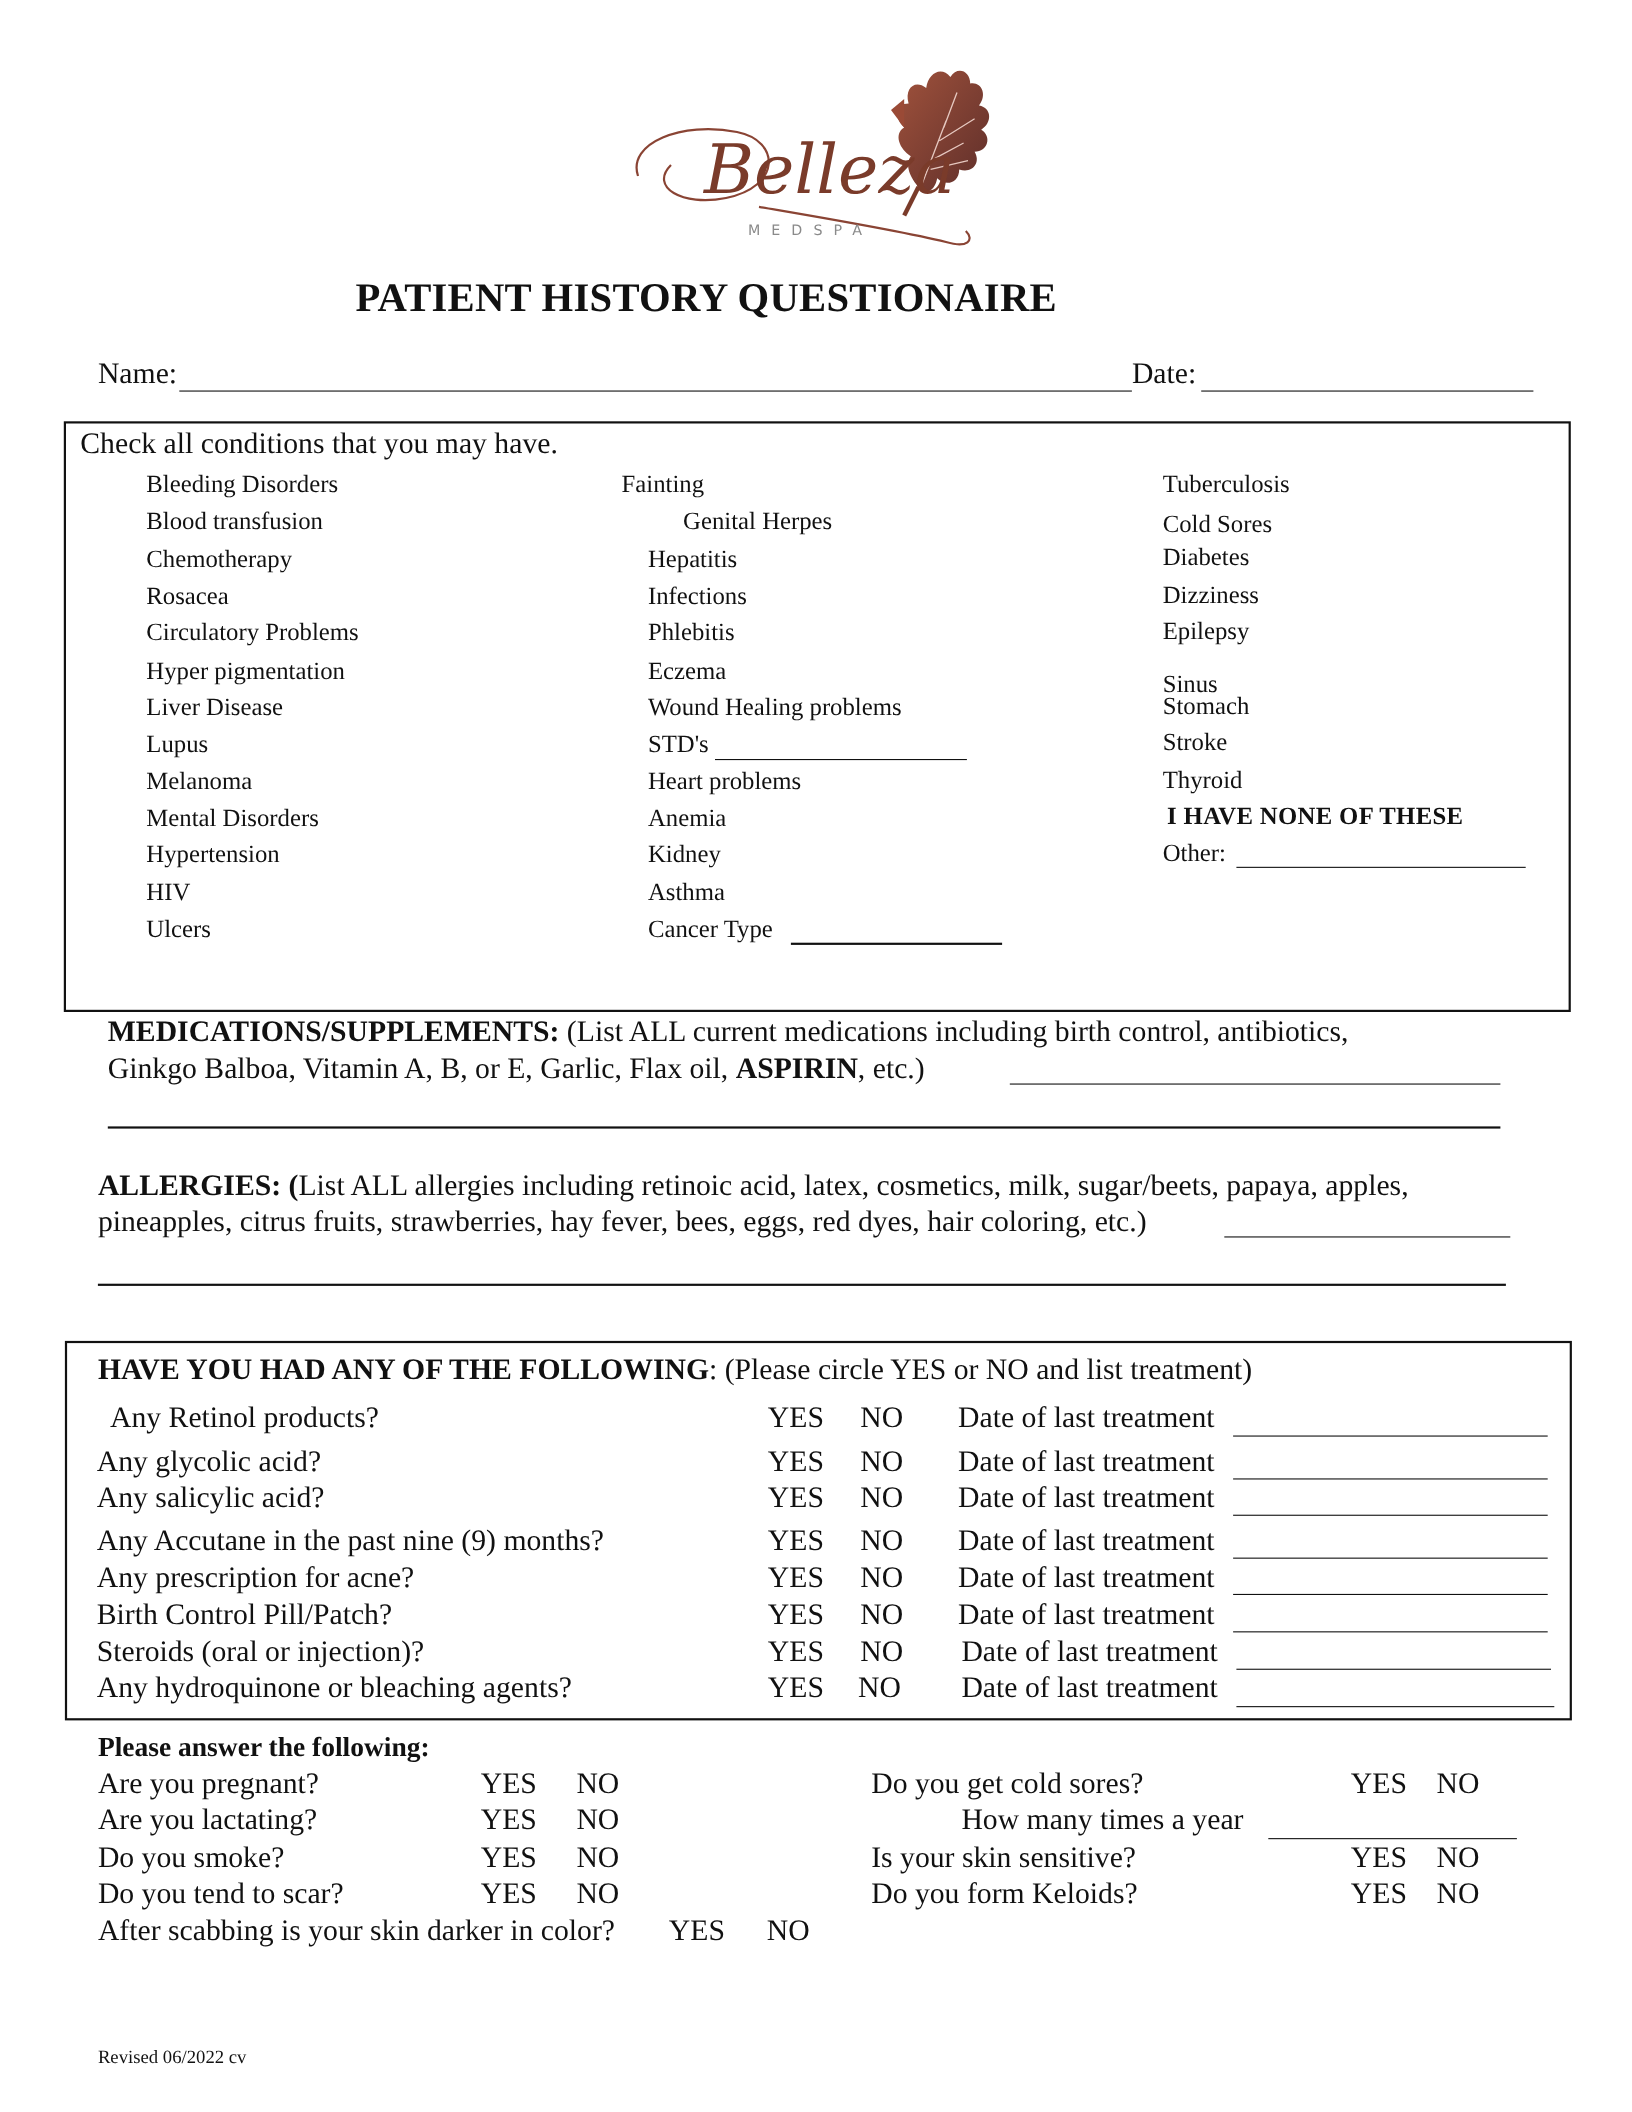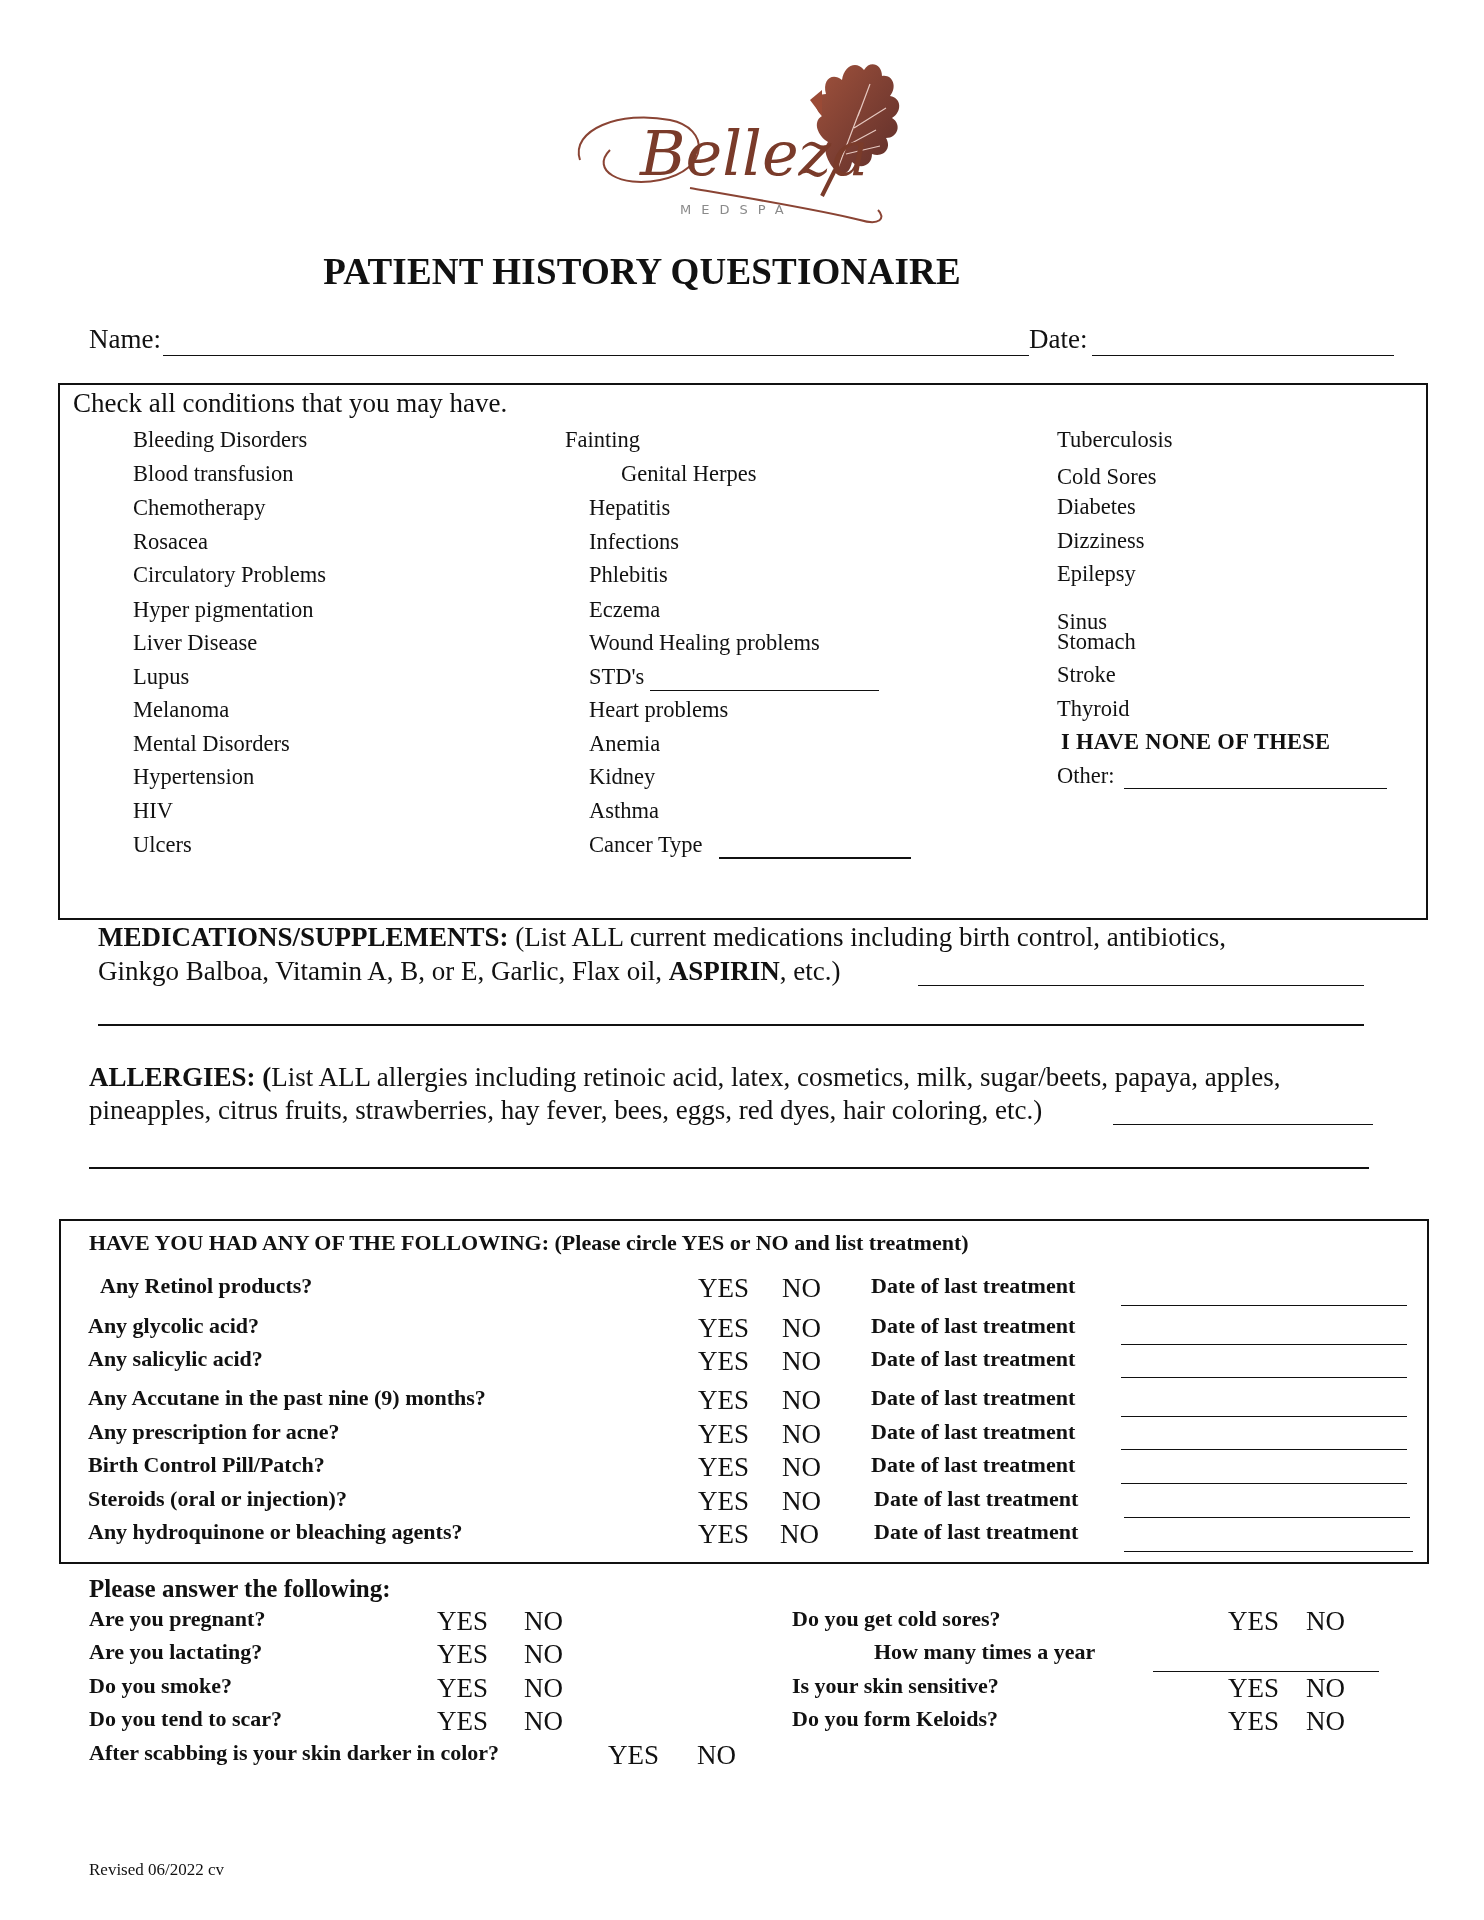--- a/index.html
+++ b/index.html
@@ -12,21 +12,21 @@
   .field-label { font-size: 27px; }
   .uline { position: absolute; border-bottom: 1.6px solid #111; height: 0; }
   .box { position: absolute; border: 2.4px solid #111; box-sizing: border-box; }
   .box1 { left: 58px; top: 383px; width: 1370px; height: 537px; }
   .box2 { left: 59px; top: 1219px; width: 1370px; height: 345px; }
   .check-head { font-size: 27px; }
   .cond { font-size: 22.5px; }
   .cond.bold { font-weight: bold; letter-spacing: 0.3px; }
   .para { font-size: 27px; }
   .para b { font-weight: bold; }
-  .q { font-size: 22px; font-weight: bold; }
+  .q { font-size: 27px; }
   .small { font-size: 17px; }
   .yn { font-size: 27px; cursor: pointer; }
 </style>
 </head>
 <body>
 
 <div class="logo">
   <svg width="350" height="190" viewBox="0 0 350 190">
     <defs>
       <linearGradient id="lg" x1="0" y1="0" x2="1" y2="1">

